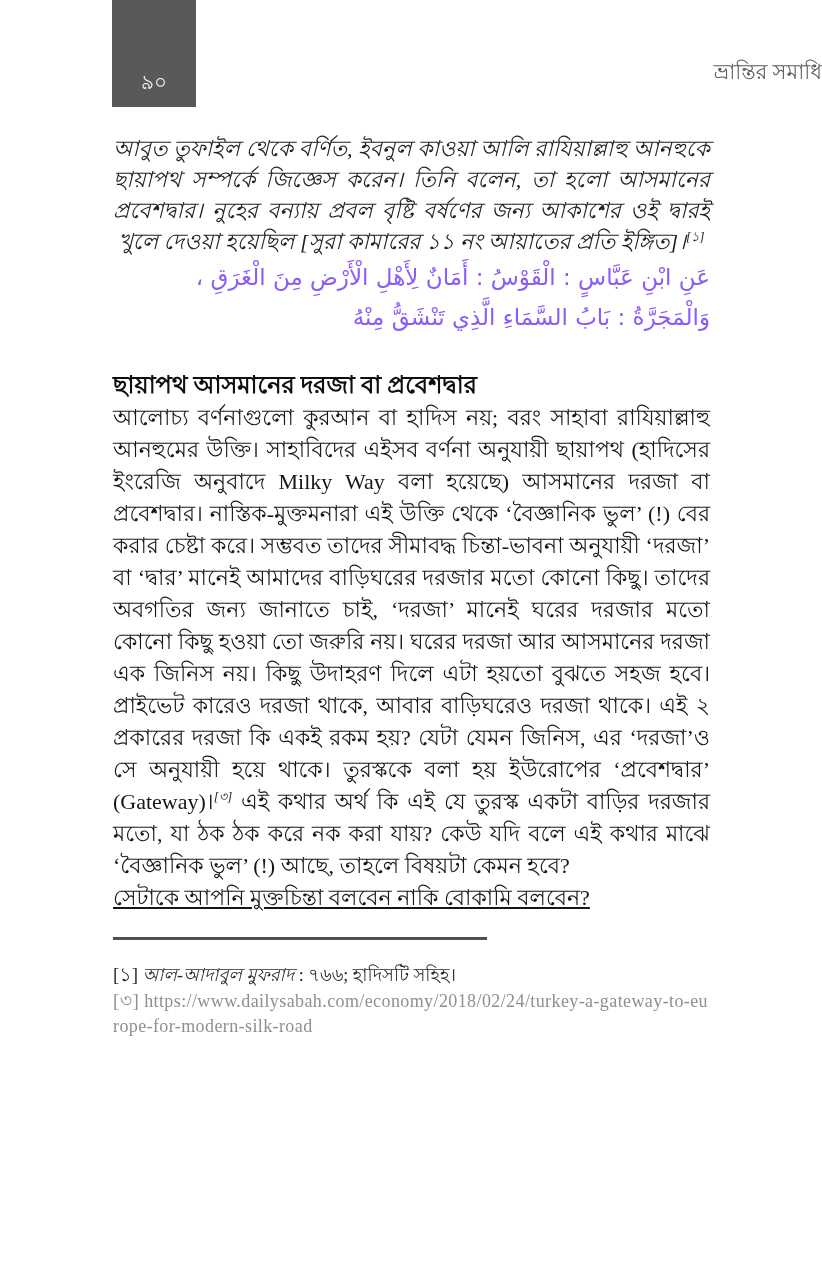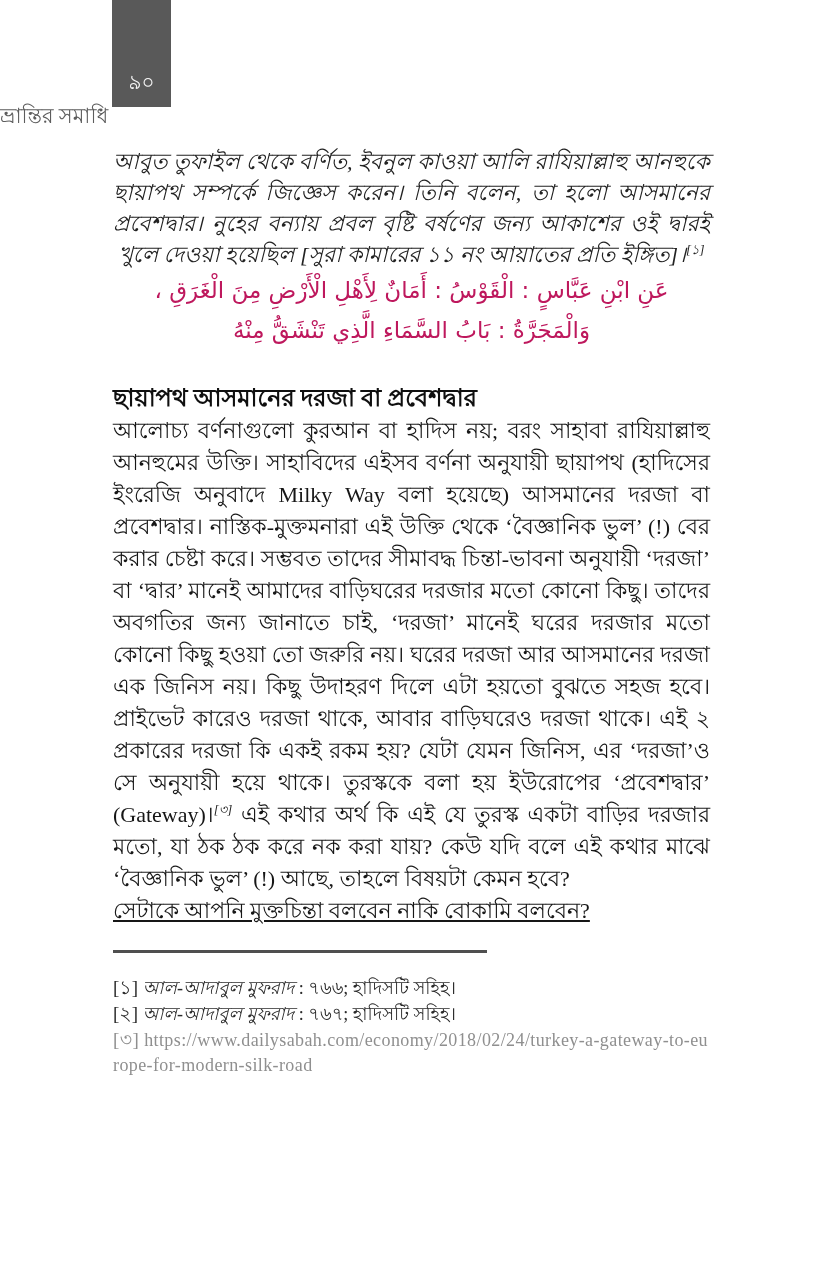--- a/index.html
+++ b/index.html
@@ -9,54 +9,54 @@
     font-family: "Liberation Serif", serif;
     color: #1e1e1e;
     position: relative;
     overflow: hidden;
   }
   .page { position: absolute; inset: 0; }
 
   
   .page-number-box {
     position: absolute; left: 112px; top: 0;
-    width: 59px; height: 107px;
+    width: 84px; height: 107px;
     background: #595959;
     display: flex; align-items: flex-end; justify-content: center;
     box-sizing: border-box; padding-bottom: 15px;
   }
   .page-number { color: #f5f5f5; font-size: 20px; line-height: 1; }
   .running-title {
     position: absolute; top: 56px; left: 0; width: 100%;
-    text-align: left; color: #5c5c5c; font-size: 21px; margin-top: 44px;
+    text-align: right; color: #5c5c5c; font-size: 21px;
   }
 
   
   .content {
-    position: absolute; left: 113px; top: 13px; width: 597px;
+    position: absolute; left: 113px; top: 0; width: 597px;
     font-size: 22px;
   }
   .content p { margin: 0; }
 
   .quote {
     margin-top: 0; padding-top: 133px;
     font-style: italic;
     line-height: 31px;
     text-align: justify; text-align-last: center;
     color: #222222;
   }
   .quote.second { padding-top: 0; margin-top: 8px; }
 
   .arabic {
     margin-top: 12px;
     direction: rtl;
     font-family: "DejaVu Sans", sans-serif;
     font-size: 23px; line-height: 40px;
-    text-align: center;
-    color: #be185d;
+    text-align: right;
+    color: #8b5cf6;
     font-style: normal;
   }
 
   .section-heading {
     margin: 31px 0 0 0;
     font-size: 24px; font-weight: bold; color: #0f0f0f;
     line-height: 34px;
   }
 
   .body-paragraph {
@@ -116,19 +116,18 @@
     <p class="body-paragraph"><span>আলোচ্য বর্ণনাগুলো কুরআন বা হাদিস নয়; বরং সাহাবা রাযিয়াল্লাহু আনহুমের উক্তি। সাহাবিদের এইসব বর্ণনা অনুযায়ী ছায়াপথ (হাদিসের ইংরেজি অনুবাদে Milky Way বলা হয়েছে) আসমানের দরজা বা প্রবেশদ্বার। নাস্তিক-মুক্তমনারা এই উক্তি থেকে ‘বৈজ্ঞানিক ভুল’ (!) বের করার চেষ্টা করে। সম্ভবত তাদের সীমাবদ্ধ চিন্তা-ভাবনা অনুযায়ী ‘দরজা’ বা ‘দ্বার’ মানেই আমাদের বাড়িঘরের দরজার মতো কোনো কিছু। তাদের অবগতির জন্য জানাতে চাই, ‘দরজা’ মানেই ঘরের দরজার মতো কোনো কিছু হওয়া তো জরুরি নয়। ঘরের দরজা আর আসমানের দরজা এক জিনিস নয়। কিছু উদাহরণ দিলে এটা হয়তো বুঝতে সহজ হবে। প্রাইভেট কারেও দরজা থাকে, আবার বাড়িঘরেও দরজা থাকে। এই ২ প্রকারের দরজা কি একই রকম হয়? যেটা যেমন জিনিস, এর ‘দরজা’ও সে অনুযায়ী হয়ে থাকে। তুরস্ককে বলা হয় ইউরোপের ‘প্রবেশদ্বার’ (Gateway)।</span><sup class="fn-ref">[৩]</sup><span> এই কথার অর্থ কি এই যে তুরস্ক একটা বাড়ির দরজার মতো, যা ঠক ঠক করে নক করা যায়? কেউ যদি বলে এই কথার মাঝে ‘বৈজ্ঞানিক ভুল’ (!) আছে, তাহলে বিষয়টা কেমন হবে?</span></p>
 
     <p class="question-paragraph">সেটাকে আপনি মুক্তচিন্তা বলবেন নাকি বোকামি বলবেন?</p>
 
     <div class="footnote-separator"></div>
 
     <div class="footnotes">
 
       <p class="footnote"><span class="fn-marker">[১]</span> <span class="fn-source">আল-আদাবুল মুফরাদ</span><span class="fn-detail"> : ৭৬৬; হাদিসটি সহিহ।</span></p>
 
-      <p class="footnote"><span class="fn-marker">[২]</span> <span class="fn-source">আল-আদাবুল মুফরাদ</span><span class="fn-detail"> : ৭৬৭; হাদিসটি সহিহ।</span></p>
 
       <p class="footnote footnote-url"><span class="fn-marker">[৩]</span> <span class="url-text">https://www.dailysabah.com/economy/2018/02/24/turkey-a-gateway-to-europe-for-modern-silk-road</span></p>
 
     </div>
   </div>
 </div>
 
 </body></html>

